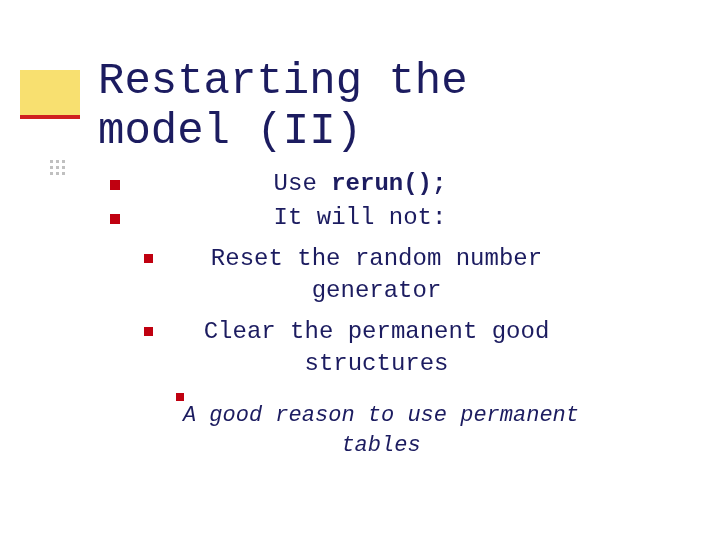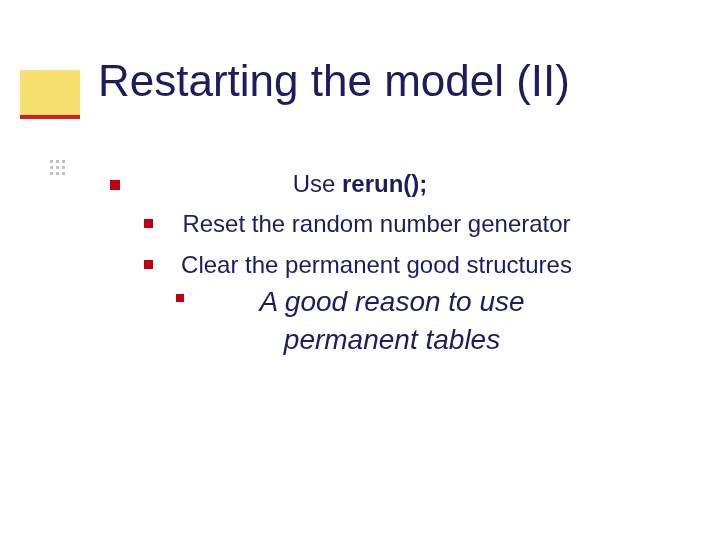--- a/index.html
+++ b/index.html
@@ -9,20 +9,21 @@
     height: 540px;
     background: #ffffff;
     font-family: Verdana, Geneva, sans-serif;
     color: #1a1a4a;
     overflow: hidden;
   }
   .slide {
     position: relative;
     width: 616px;
     height: 540px;
+    font-family: Liberation Mono, monospace;
   }
   
   .title-block {
     position: absolute;
     left: 20px;
     top: 70px;
     width: 60px;
     height: 45px;
     background: #f8e070;
   }
@@ -66,21 +67,21 @@
     flex: 0 0 auto;
     width: 10px; height: 10px;
     background: #c00010;
     margin-top: 12px;
     margin-right: 14px;
   }
   .text { flex: 1 1 auto; text-align: center; }
   .b { font-weight: 700; }
   .indent1 { margin-left: 34px; margin-top: 8px; }
   .indent1 .bullet { width: 9px; height: 9px; margin-top: 11px; }
-  .indent2 { margin-left: 66px; font-size: 28px; }
+  .indent2 { margin-left: 66px; font-size: 22px; flex-direction: column; }
   .indent2 .bullet { width: 8px; height: 8px; margin-top: 11px; }
   .italic { font-style: italic; }
 </style>
 </head>
 <body>
 
 <div class="slide">
   <div class="title-block"></div>
   <div class="title-underline"></div>
   <div class="title">
@@ -100,20 +101,24 @@
 
   <div class="body">
 
     <div class="row">
       <div class="bullet"></div>
       <div class="text">
         <span>Use </span><span class="b">rerun();</span>
       </div>
     </div>
 
+    <div class="row">
+      <div class="bullet"></div>
+      <div class="text">It will not:</div>
+    </div>
 
     <div class="row indent1">
       <div class="bullet"></div>
       <div class="text">Reset the random number generator</div>
     </div>
 
     <div class="row indent1">
       <div class="bullet"></div>
       <div class="text">Clear the permanent good structures</div>
     </div>

